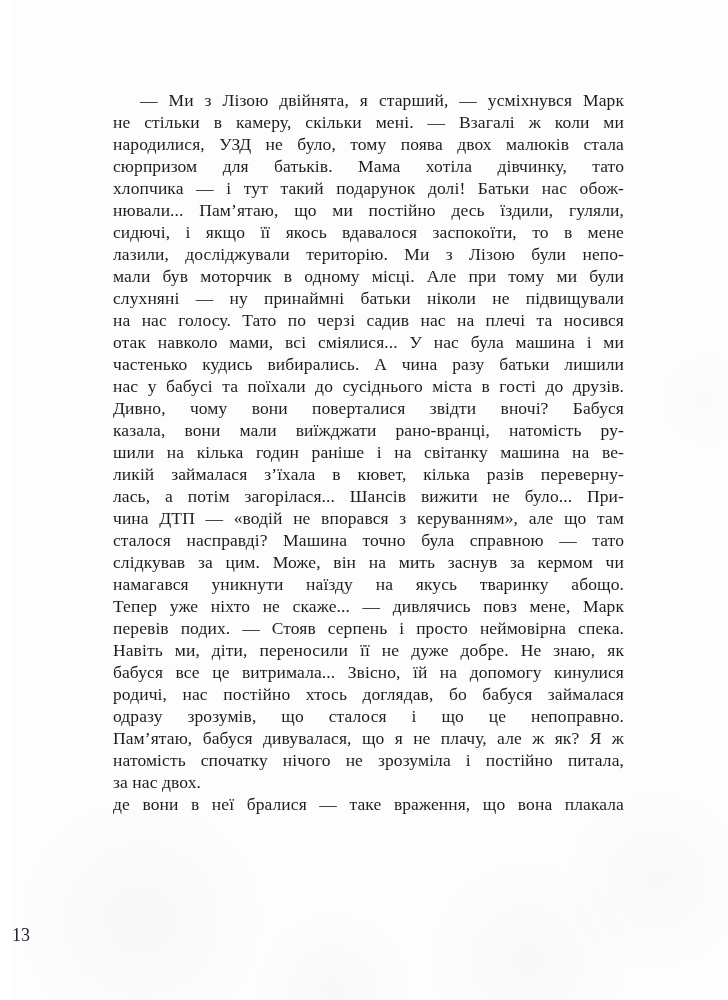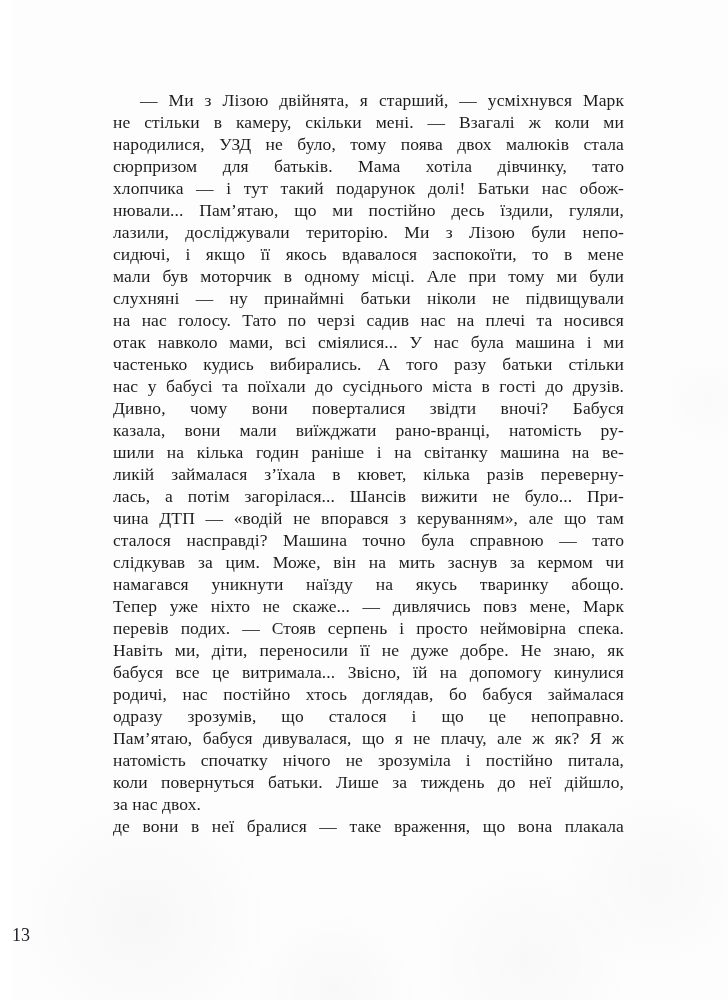--- a/index.html
+++ b/index.html
@@ -63,43 +63,42 @@
 <body>
 
 <div class="scan-page">
   <div class="text-block">
       <div class="text-line first">— Ми з Лізою двійнята, я старший, — усміхнувся Марк</div>
       <div class="text-line">не стільки в камеру, скільки мені. — Взагалі ж коли ми</div>
       <div class="text-line">народилися, УЗД не було, тому поява двох малюків стала</div>
       <div class="text-line">сюрпризом для батьків. Мама хотіла дівчинку, тато</div>
       <div class="text-line">хлопчика — і тут такий подарунок долі! Батьки нас обож-</div>
       <div class="text-line">нювали... Пам’ятаю, що ми постійно десь їздили, гуляли,</div>
+      <div class="text-line">сидючі, і якщо її якось вдавалося заспокоїти, то в мене</div>
       <div class="text-line">лазили, досліджували територію. Ми з Лізою були непо-</div>
-      <div class="text-line">сидючі, і якщо її якось вдавалося заспокоїти, то в мене</div>
       <div class="text-line">мали був моторчик в одному місці. Але при тому ми були</div>
       <div class="text-line">слухняні — ну принаймні батьки ніколи не підвищували</div>
       <div class="text-line">на нас голосу. Тато по черзі садив нас на плечі та носився</div>
       <div class="text-line">отак навколо мами, всі сміялися... У нас була машина і ми</div>
-      <div class="text-line">частенько кудись вибирались. А того разу батьки стільки</div>
+      <div class="text-line">частенько кудись вибирались. А чина разу батьки лишили</div>
       <div class="text-line">нас у бабусі та поїхали до сусіднього міста в гості до друзів.</div>
       <div class="text-line">Дивно, чому вони поверталися звідти вночі? Бабуся</div>
       <div class="text-line">казала, вони мали виїжджати рано-вранці, натомість ру-</div>
       <div class="text-line">шили на кілька годин раніше і на світанку машина на ве-</div>
       <div class="text-line">ликій займалася з’їхала в кювет, кілька разів переверну-</div>
       <div class="text-line">лась, а потім загорілася... Шансів вижити не було... При-</div>
       <div class="text-line">чина ДТП — «водій не впорався з керуванням», але що там</div>
       <div class="text-line">сталося насправді? Машина точно була справною — тато</div>
       <div class="text-line">слідкував за цим. Може, він на мить заснув за кермом чи</div>
       <div class="text-line">намагався уникнути наїзду на якусь тваринку абощо.</div>
       <div class="text-line">Тепер уже ніхто не скаже... — дивлячись повз мене, Марк</div>
       <div class="text-line">перевів подих. — Стояв серпень і просто неймовірна спека.</div>
       <div class="text-line">Навіть ми, діти, переносили її не дуже добре. Не знаю, як</div>
       <div class="text-line">бабуся все це витримала... Звісно, їй на допомогу кинулися</div>
       <div class="text-line">родичі, нас постійно хтось доглядав, бо бабуся займалася</div>
       <div class="text-line">одразу зрозумів, що сталося і що це непоправно.</div>
       <div class="text-line">Пам’ятаю, бабуся дивувалася, що я не плачу, але ж як? Я ж</div>
       <div class="text-line">натомість спочатку нічого не зрозуміла і постійно питала,</div>
-      <div class="text-line">коли повернуться батьки. Лише за тиждень до неї дійшло,</div>
       <div class="text-line last">за нас двох.</div>
       <div class="text-line">де вони в неї бралися — таке враження, що вона плакала</div>
     </div>
   <div class="page-number">13</div>
 </div>
 
 </body></html>

